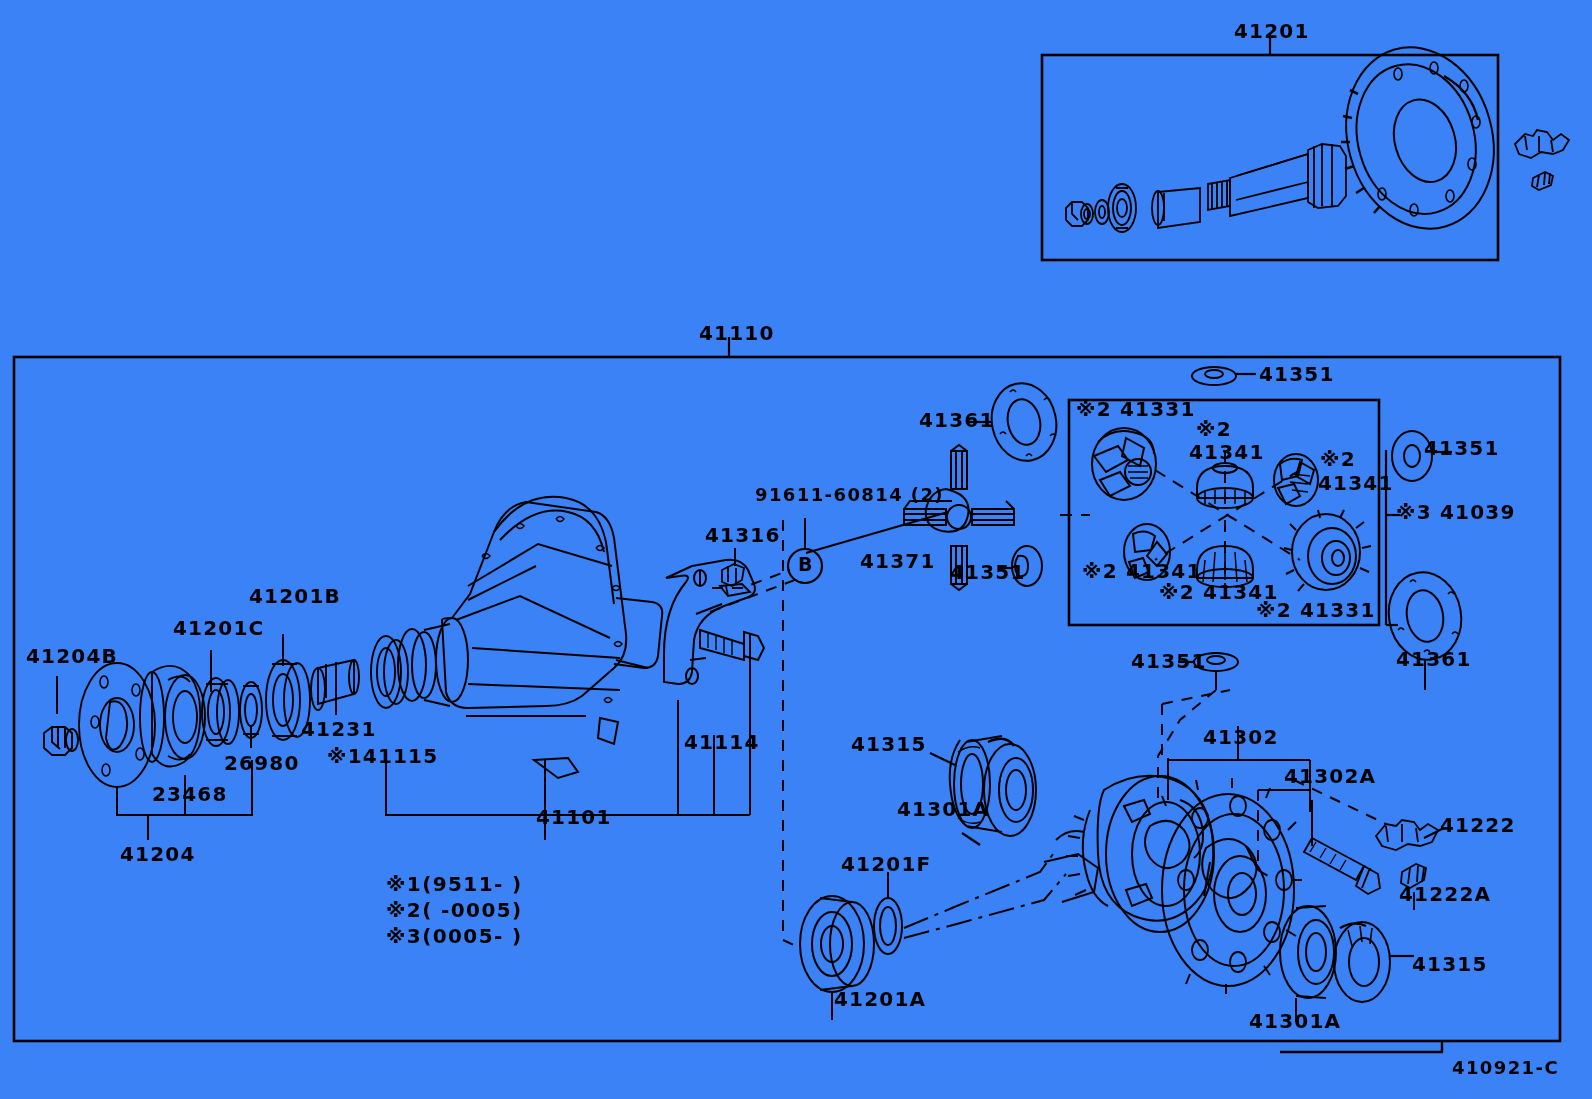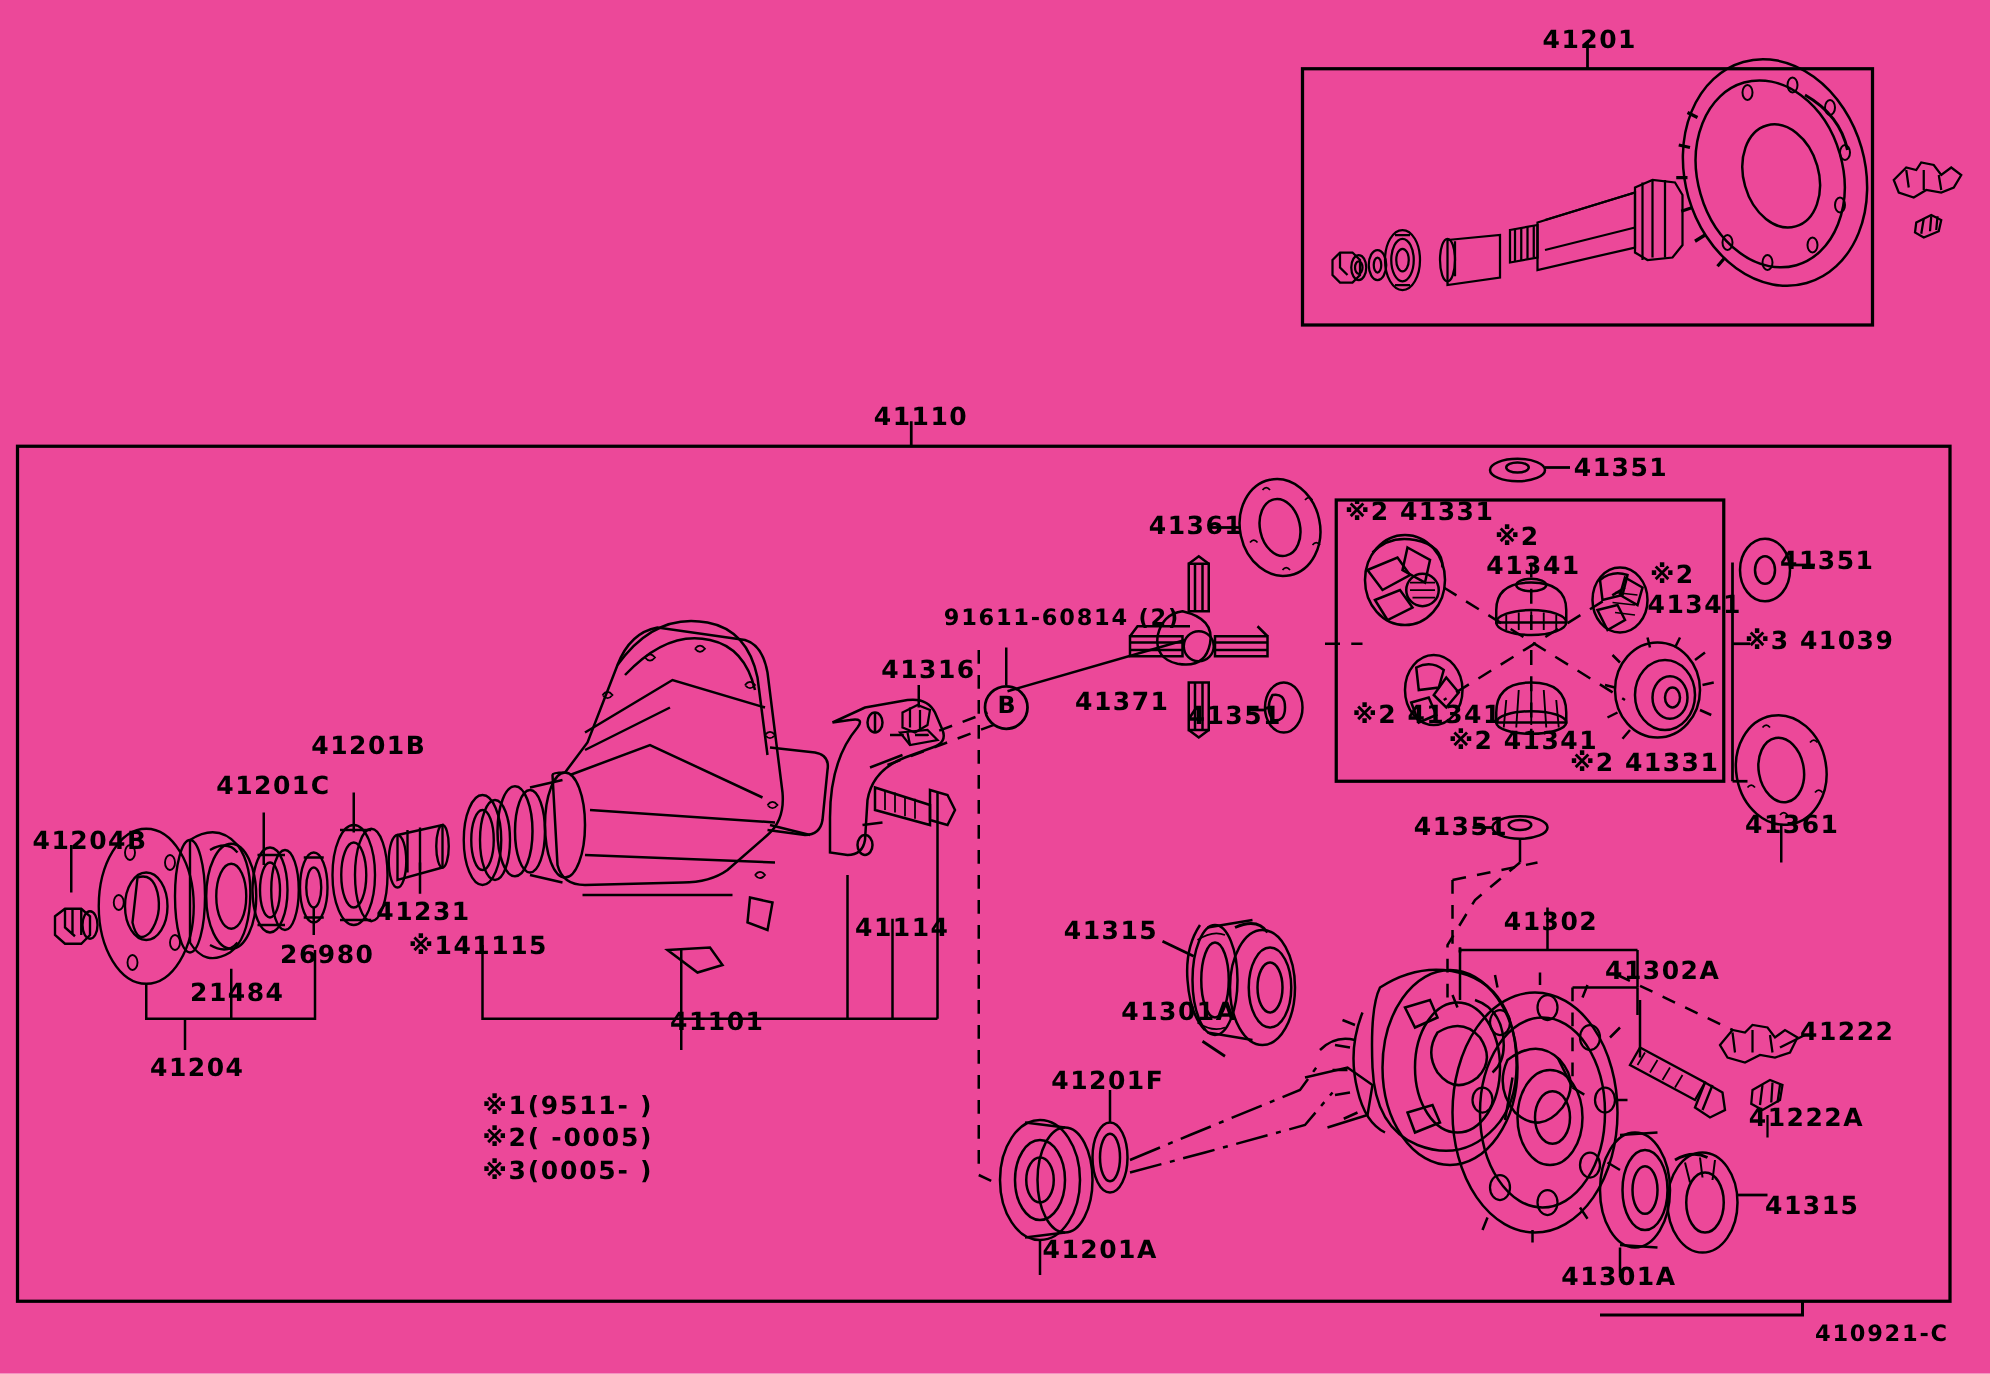--- a/index.html
+++ b/index.html
@@ -5,21 +5,21 @@
 <style>
   html,body{margin:0;padding:0;background:#ffffff;}
   body{
     font-family:"DejaVu Sans","Liberation Sans",sans-serif;
     color:#000;
   }
   #sheet{
     position:relative;
     width:1592px;
     height:1099px;
-    background:#ec4899;
+    background:#3b82f6;
     overflow:hidden;
   }
   
   .lbl{
     position:absolute;
     font-family:"DejaVu Sans","Liberation Sans",sans-serif;
     font-size:20px;
     font-weight:700;
     letter-spacing:1.2px;
     white-space:nowrap;
@@ -525,26 +525,26 @@
 
     <rect x="1069" y="400" width="310" height="225" fill="none" stroke="#000" stroke-width="2.6"></rect>
 
     <path d="M1280,1052 L1442,1052 L1442,1041" stroke="#000" stroke-width="2.4" fill="none"></path>
   </svg>
 
   <div class="lbl" style="left:1234px;top:20px;">41201</div>
 
   <div class="lbl" style="left:699px;top:322px;text-align:center;">41110</div>
 
-  <div class="lbl" style="left:26px;top:661px;">41204B</div>
+  <div class="lbl" style="left:26px;top:645px;">41204B</div>
   <div class="lbl" style="left:173px;top:617px;">41201C</div>
   <div class="lbl" style="left:249px;top:585px;">41201B</div>
   <div class="lbl" style="left:301px;top:718px;">41231</div>
   <div class="lbl" style="left:224px;top:752px;">26980</div>
-  <div class="lbl" style="left:152px;top:783px;">21484</div>
+  <div class="lbl" style="left:152px;top:783px;">23468</div>
   <div class="lbl" style="left:120px;top:843px;">41204</div>
   <div class="lbl" style="left:327px;top:745px;">※141115</div>
   <div class="lbl" style="left:536px;top:806px;">41101</div>
   <div class="lbl" style="left:684px;top:731px;">41114</div>
   <div class="lbl" style="left:705px;top:524px;">41316</div>
   <div class="lbl code" style="left:755px;top:485px;">91611-60814 (2)</div>
   <div class="lbl" style="left:798px;top:554px;font-size:19px;">B</div>
 
   <div class="lbl" style="left:919px;top:409px;">41361</div>
   <div class="lbl" style="left:860px;top:550px;">41371</div>

